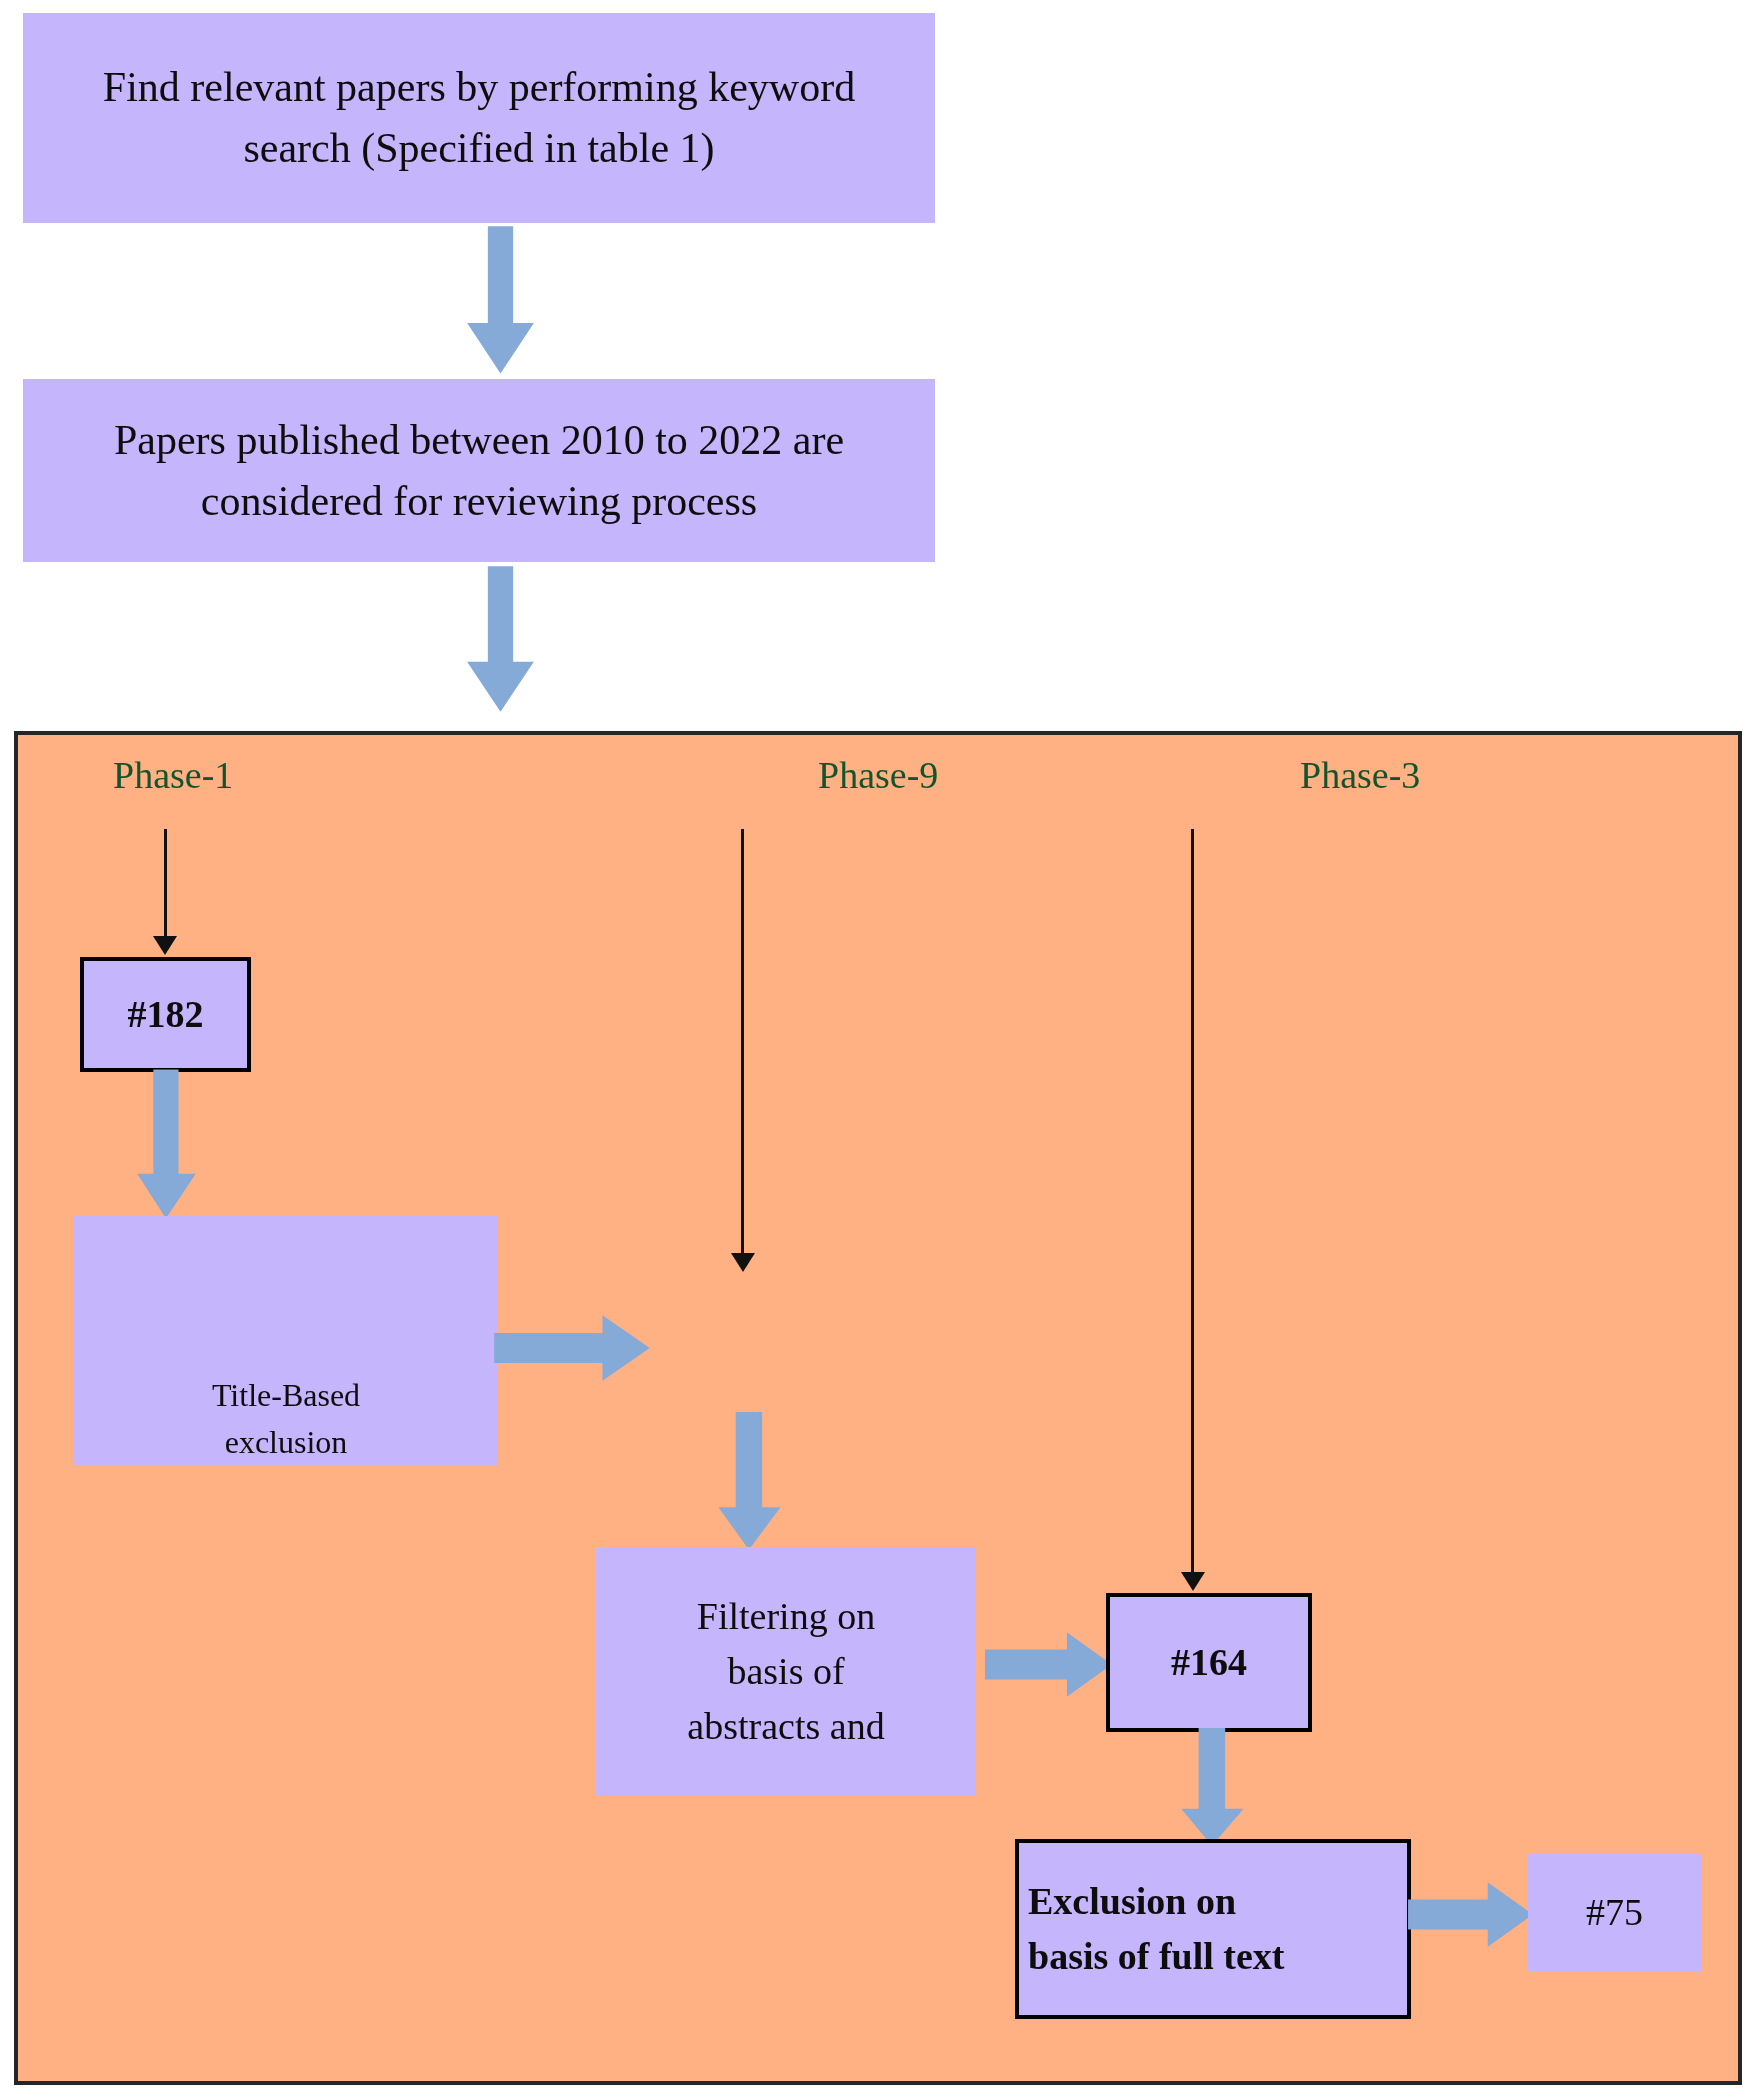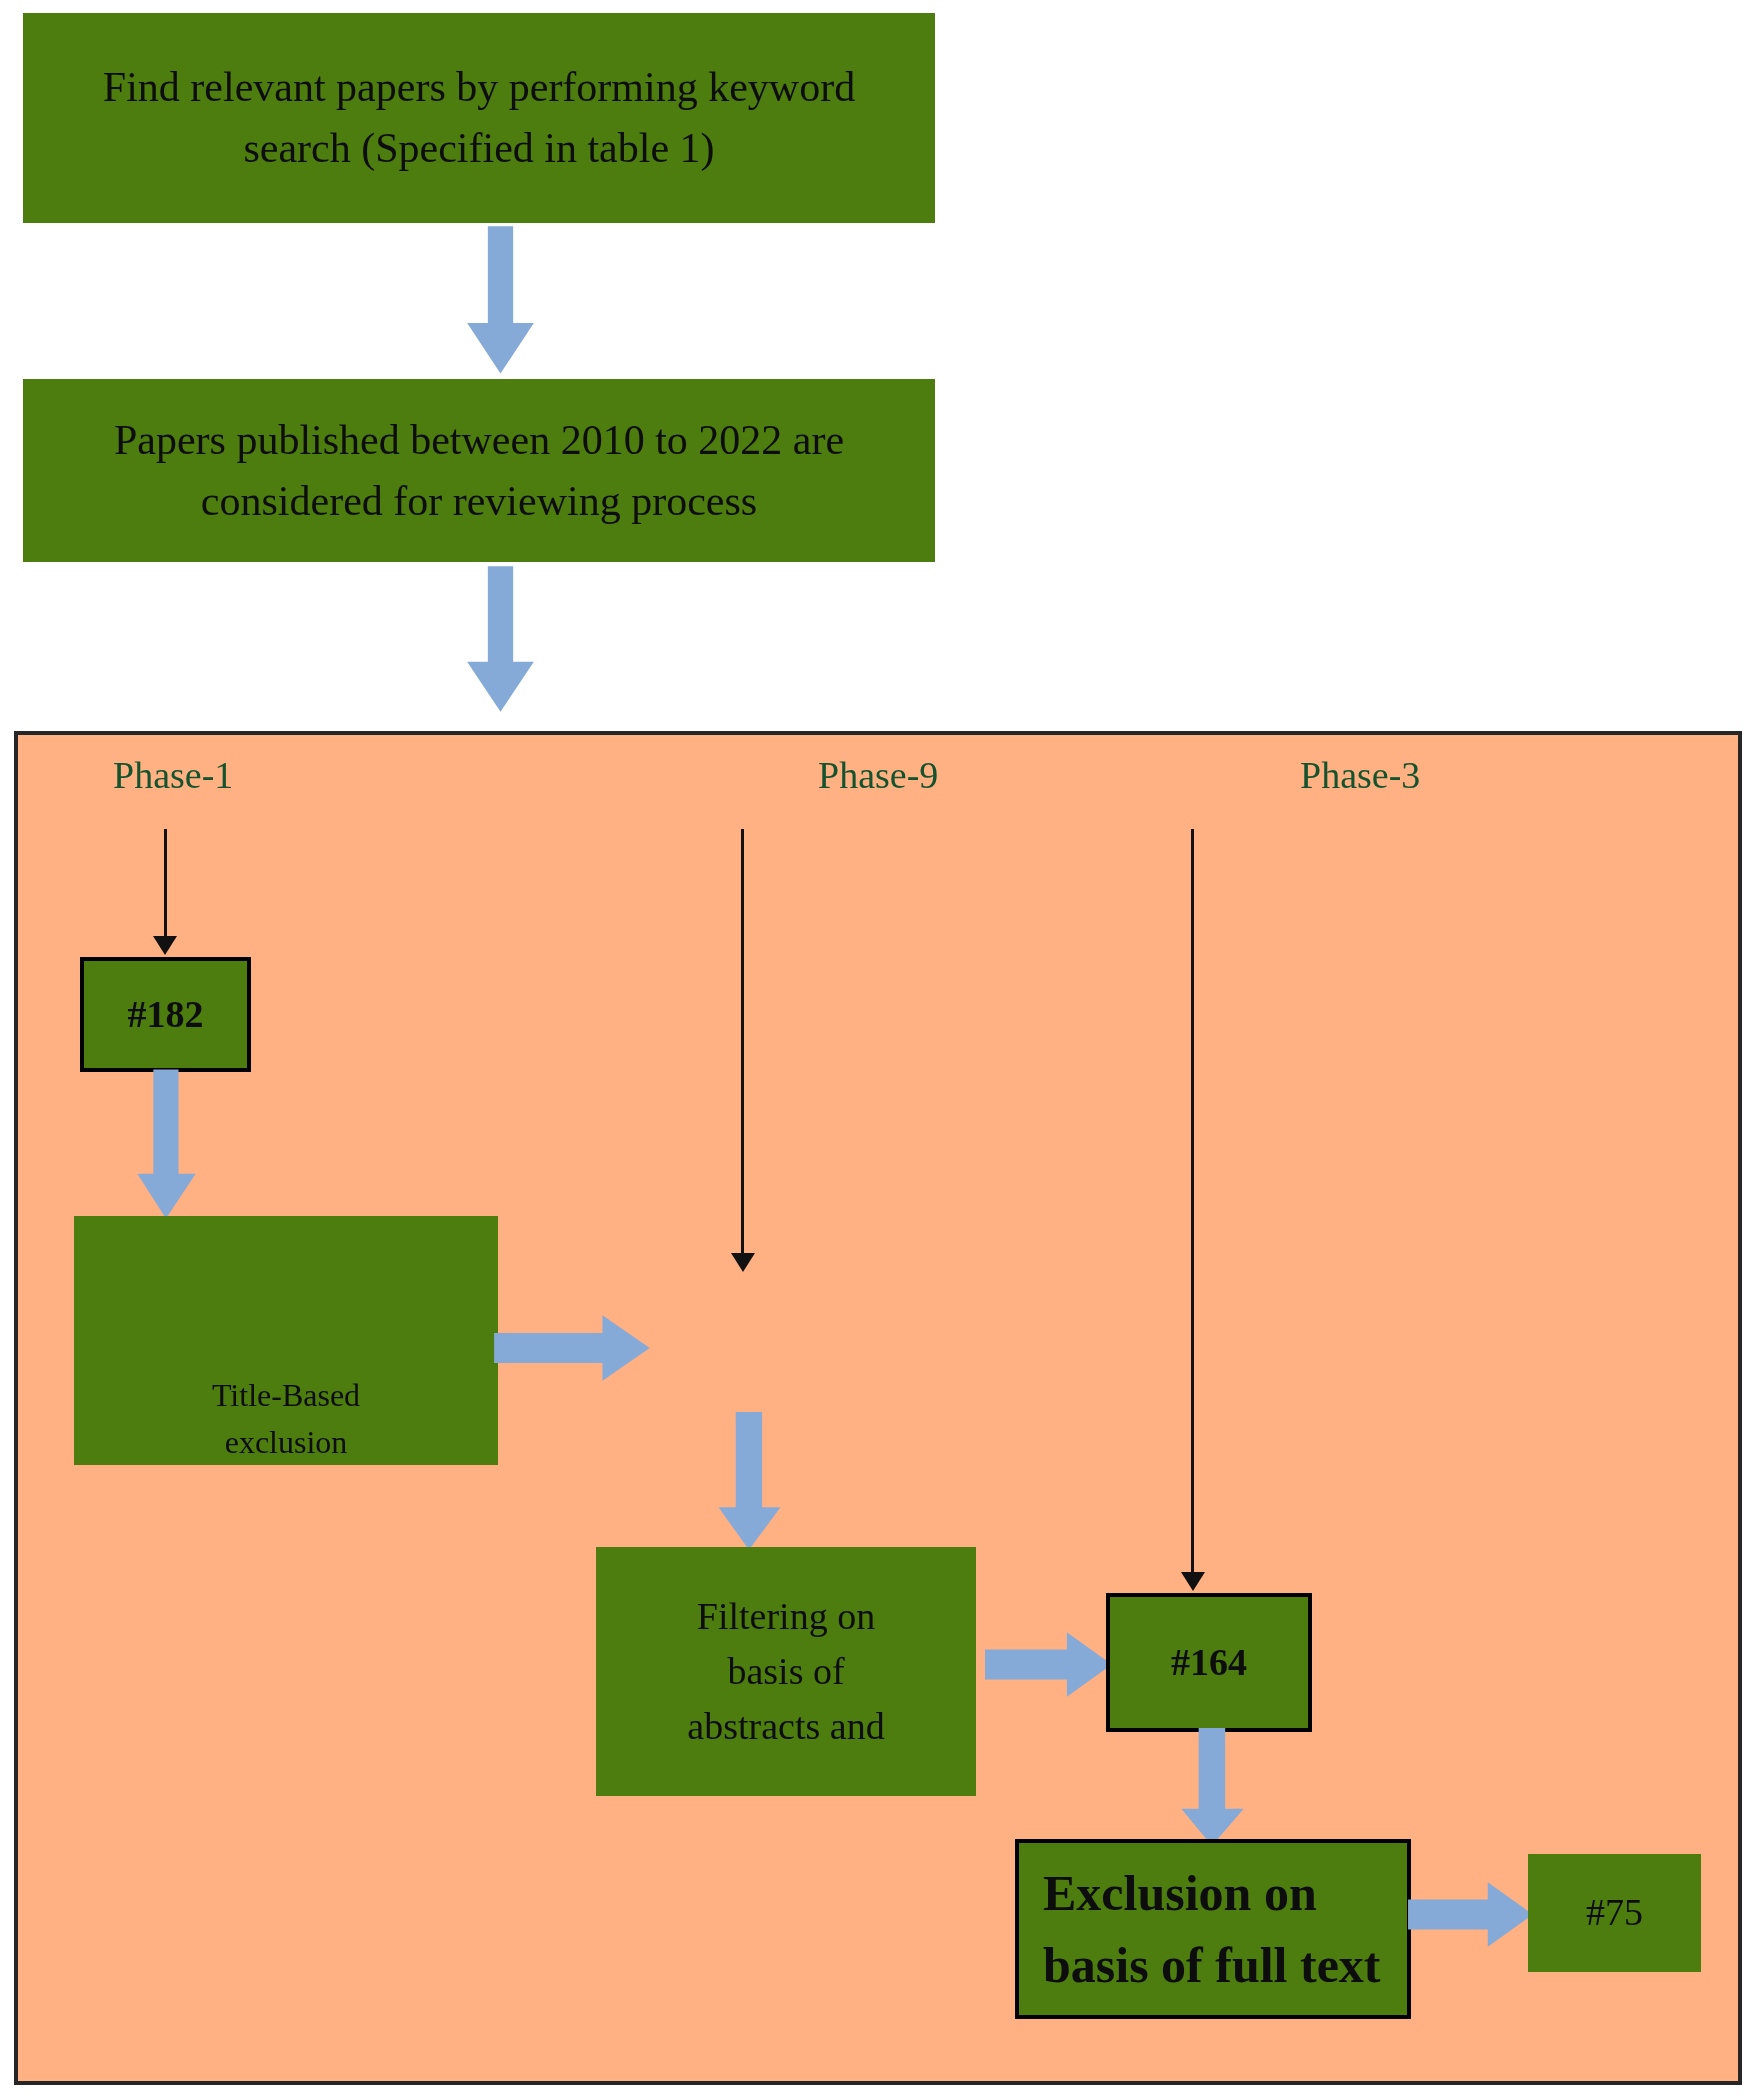--- a/index.html
+++ b/index.html
@@ -20,21 +20,21 @@
     left: 0; top: 0;
     width: 1755px;
     height: 2097px;
     background: #ffffff;
   }
 
   
   .node {
     position: absolute;
     box-sizing: border-box;
-    background: #4d7c0f;
+    background: #c4b5fd;
     color: #0d0d0d;
     display: flex;
     align-items: center;
     justify-content: center;
     text-align: center;
     line-height: 1.45;
   }
   .node .txt {
     display: block;
     width: 100%;
@@ -117,23 +117,23 @@
     font-size: 38px;
   }
   #node-101 {
     left: 1106px; top: 1593px;
     width: 206px; height: 139px;
     font-size: 38px;
   }
   #node-excl-full {
     left: 1015px; top: 1839px;
     width: 396px; height: 180px;
-    font-size: 50px;
+    font-size: 38px;
     text-align: left;
-    padding-left: 24px;
+    padding-left: 9px;
   }
   #node-75 {
     left: 1528px; top: 1854px;
     width: 173px; height: 118px;
     font-size: 38px;
   }
 
   
   .barrow {
     position: absolute;

